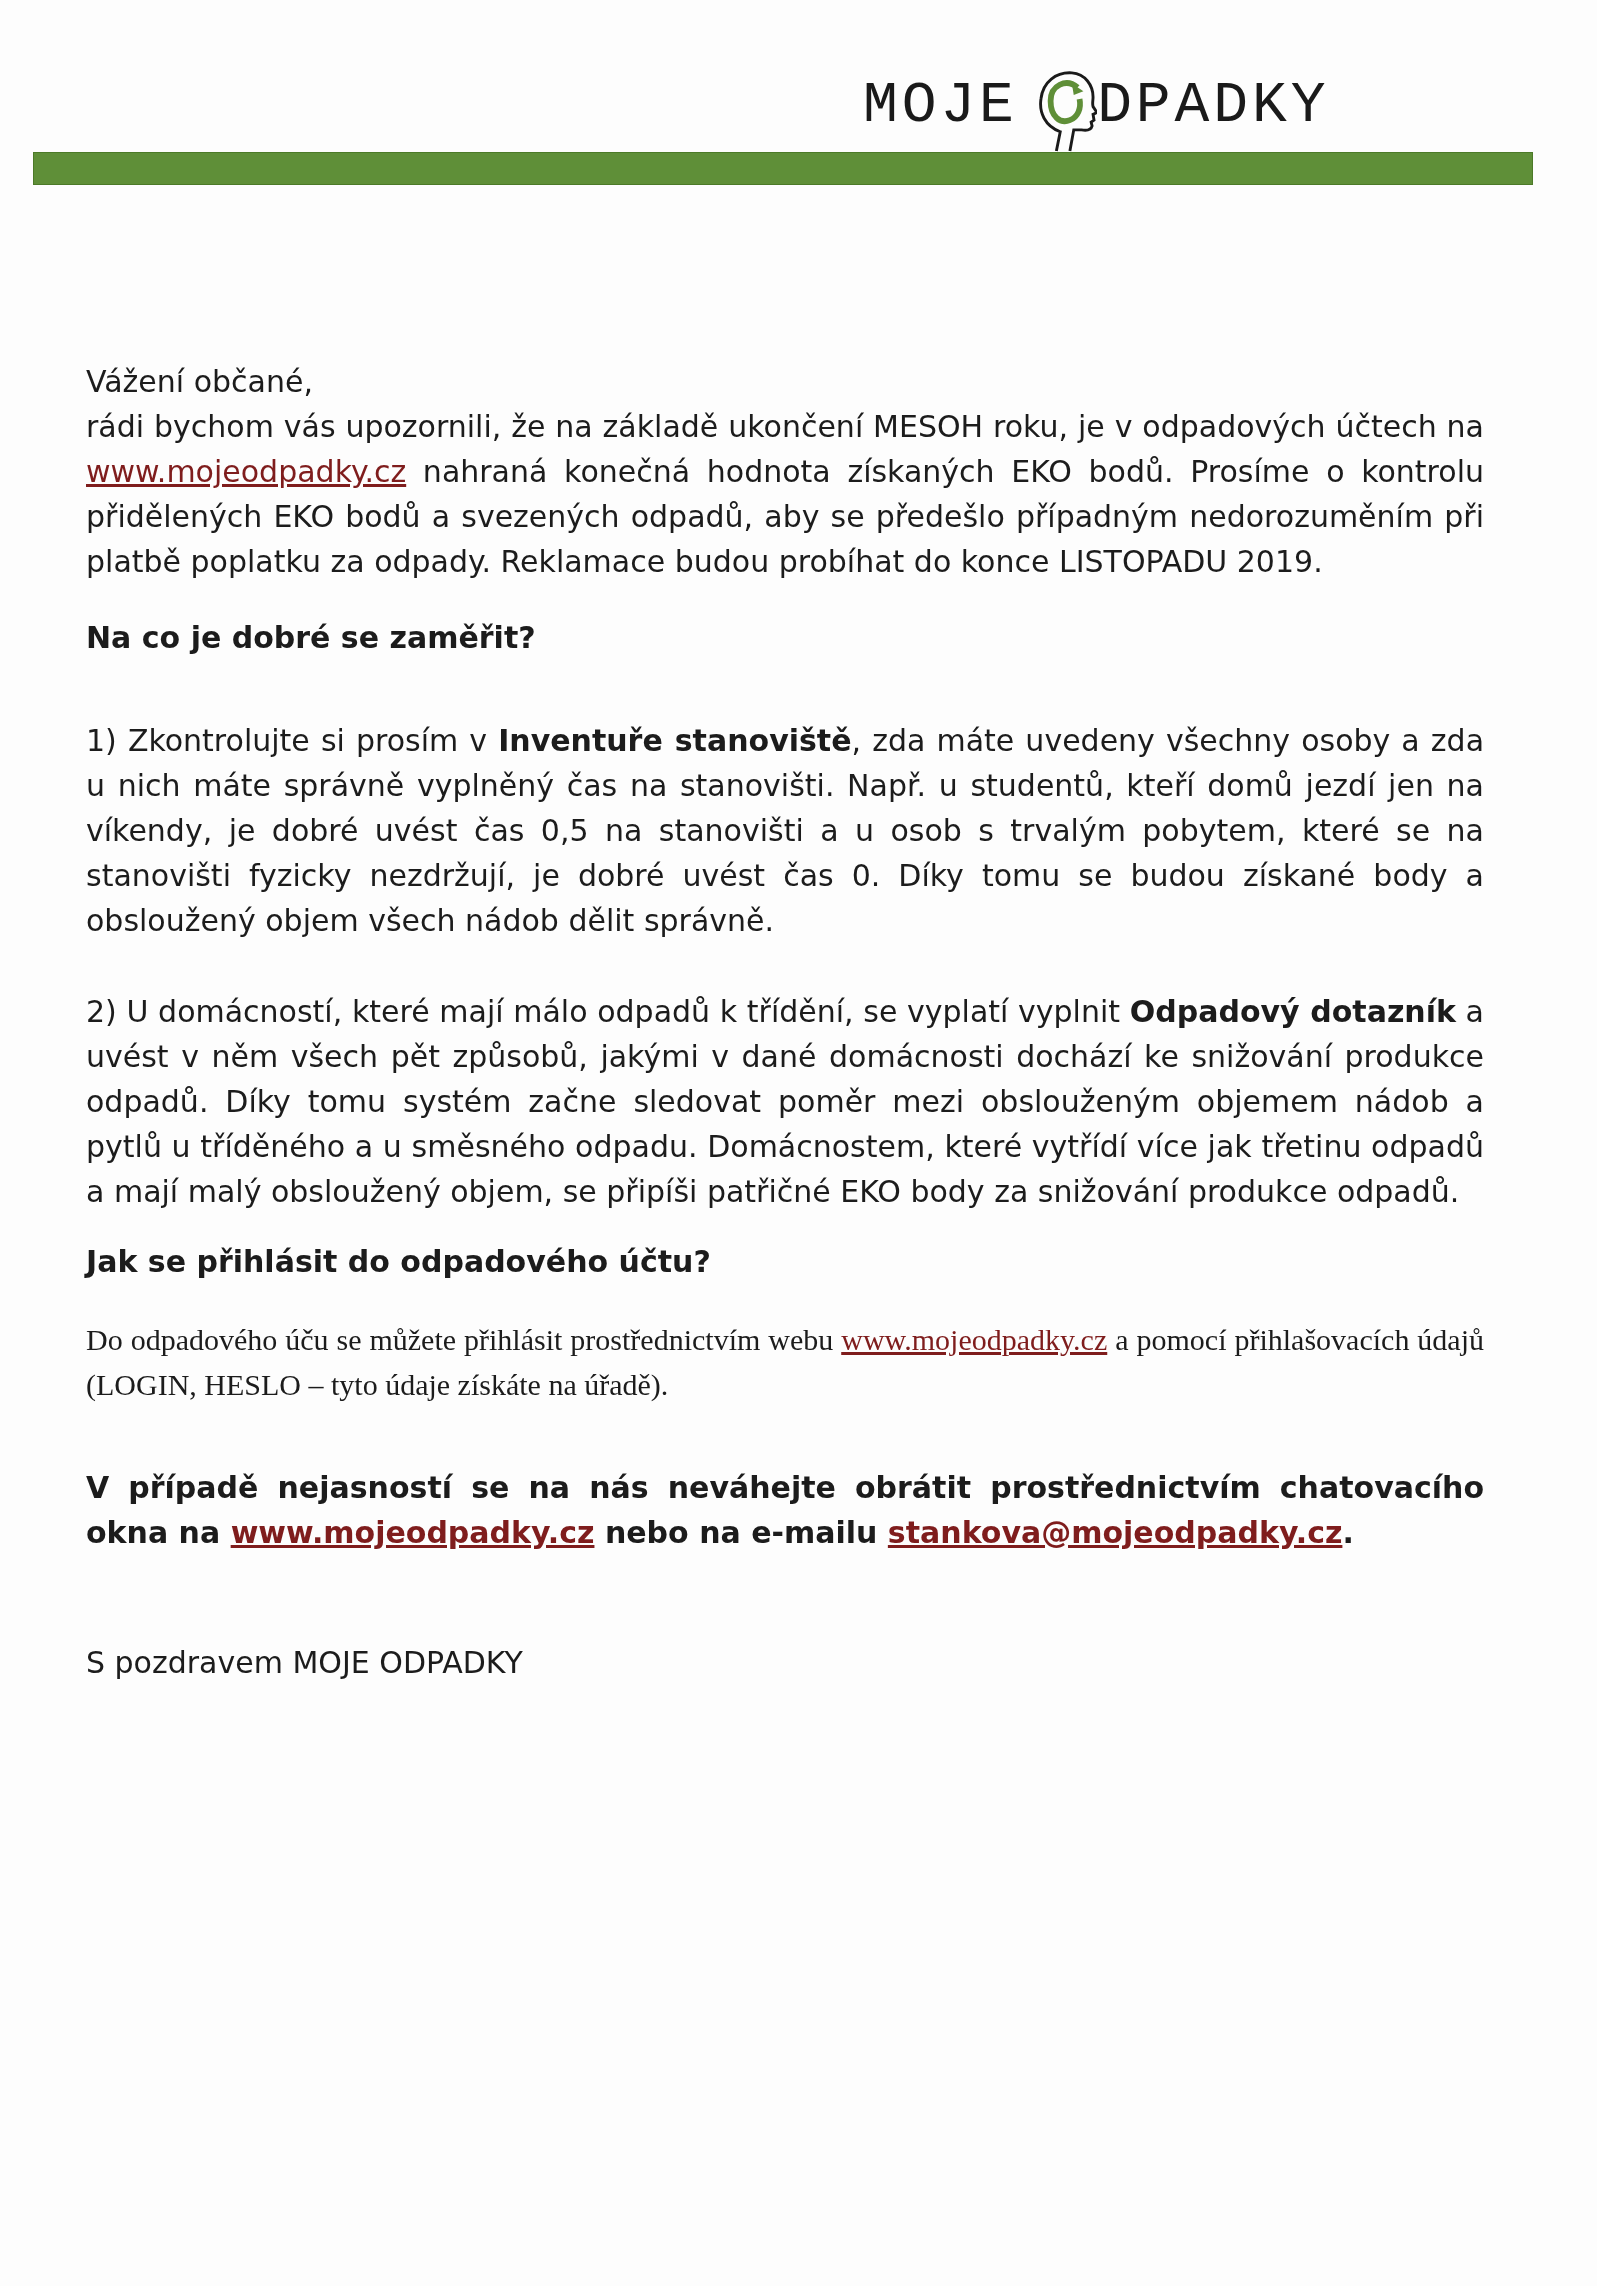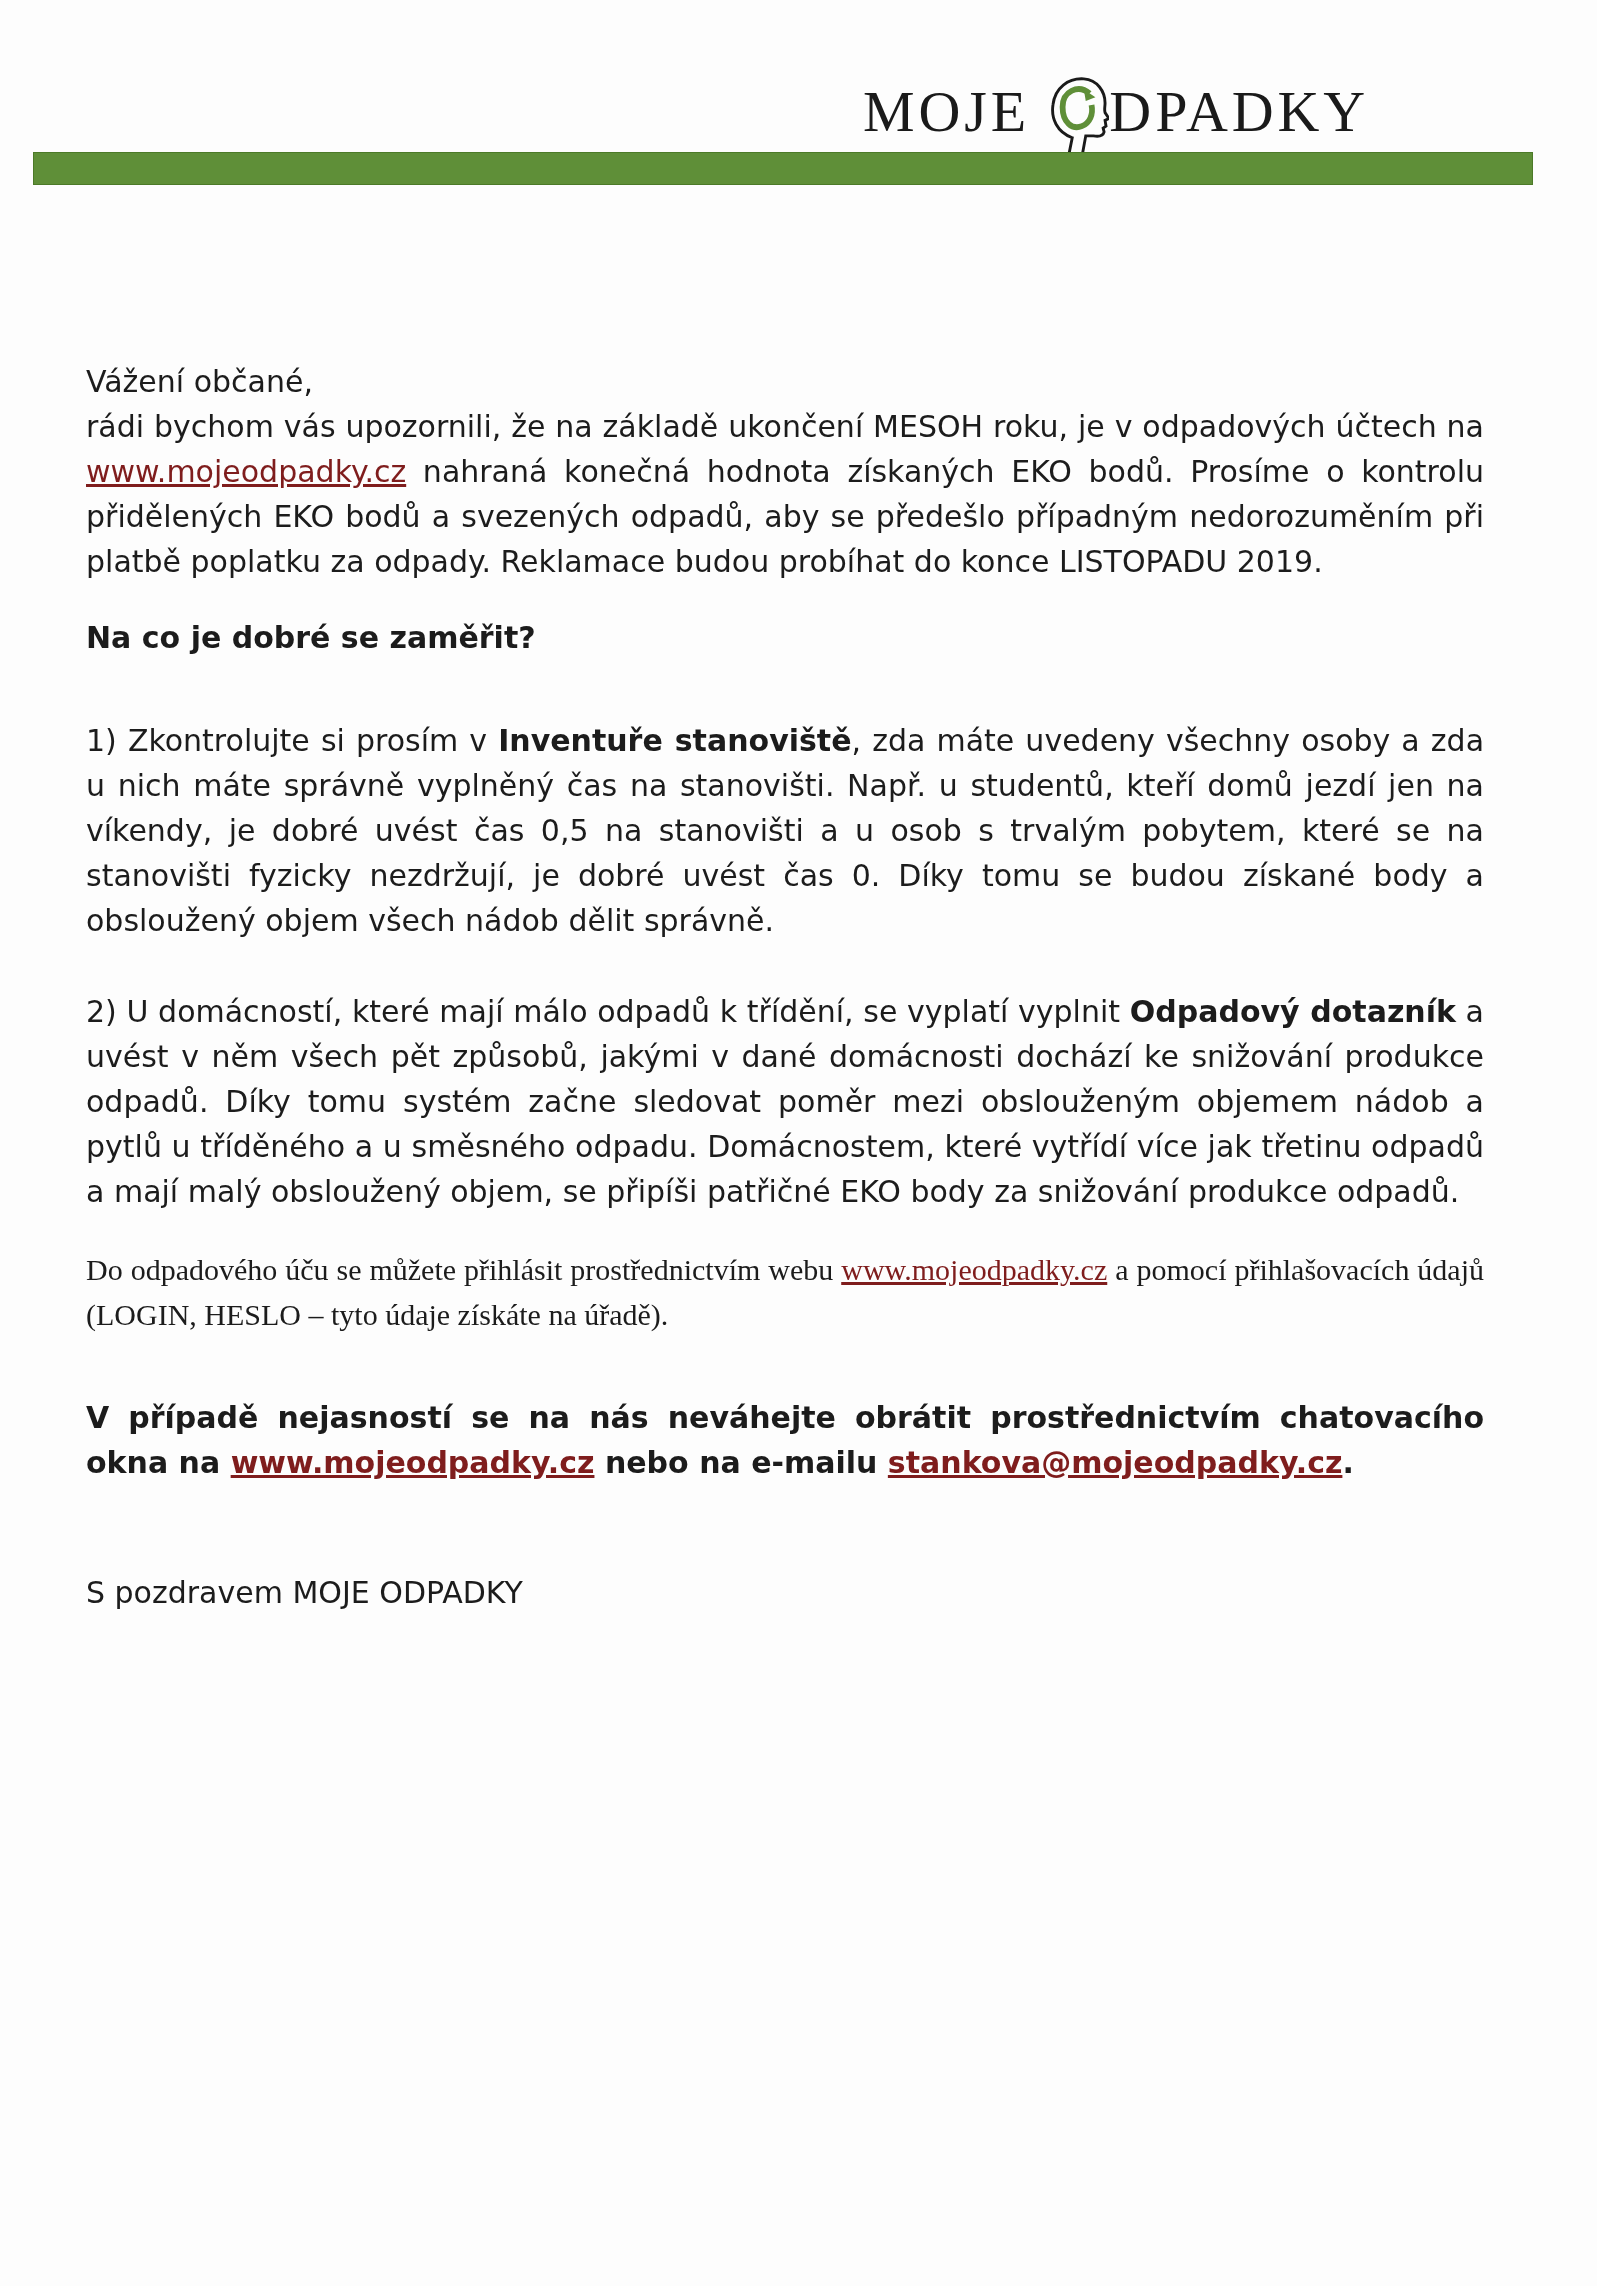--- a/index.html
+++ b/index.html
@@ -11,25 +11,25 @@
       overflow: hidden;
       font-family: "DejaVu Sans", sans-serif;
       color: #1c1c1c;
     }
     .page { position: absolute; left: 0; top: 0; width: 1598px; height: 2286px; }
 
     
     .logo {
       position: absolute;
       left: 863px;
-      top: 72px;
+      top: 66px;
       height: 79px;
       display: flex;
       align-items: center;
-      font-family: Liberation Serif, serif;
+      font-family: Liberation Mono, monospace;
       font-size: 58px;
       letter-spacing: 3.9px;
       color: #1a1a1a;
       white-space: nowrap;
       line-height: 1;
     }
     .logo .word { display: inline-block; }
     .logo .head-icon { display: inline-block; width: 60px; height: 83px; margin: 0 0 0 19.3px; position: relative; top: 5.8px; }
     .green-bar {
       position: absolute;
@@ -96,20 +96,21 @@
     <p class="greeting">Vážení občané,</p>
 
     <p><span>rádi bychom vás upozornili, že na základě ukončení MESOH roku, je v odpadových účtech na </span><a class="link">www.mojeodpadky.cz</a><span> nahraná konečná hodnota získaných EKO bodů. Prosíme o kontrolu přidělených EKO bodů a svezených odpadů, aby se předešlo případným nedorozuměním při platbě poplatku za odpady. Reklamace budou probíhat do konce LISTOPADU 2019.</span></p>
 
     <p class="h2 q1">Na co je dobré se zaměřit?</p>
 
     <p class="item1"><span>1) Zkontrolujte si prosím v </span><b>Inventuře stanoviště</b><span>, zda máte uvedeny všechny osoby a zda u nich máte správně vyplněný čas na stanovišti. Např. u studentů, kteří domů jezdí jen na víkendy, je dobré uvést čas 0,5 na stanovišti a u osob s trvalým pobytem, které se na stanovišti fyzicky nezdržují, je dobré uvést čas 0. Díky tomu se budou získané body a obsloužený objem všech nádob dělit správně.</span></p>
 
     <p class="item2"><span>2) U domácností, které mají málo odpadů k třídění, se vyplatí vyplnit </span><b>Odpadový dotazník</b><span> a uvést v něm všech pět způsobů, jakými v dané domácnosti dochází ke snižování produkce odpadů. Díky tomu systém začne sledovat poměr mezi obslouženým objemem nádob a pytlů u tříděného a u směsného odpadu. Domácnostem, které vytřídí více jak třetinu odpadů a mají malý obsloužený objem, se připíši patřičné EKO body za snižování produkce odpadů.</span></p>
 
+    <p class="h2 q2">Jak se přihlásit do odpadového účtu?</p>
 
     <p class="login"><span>Do odpadového úču se můžete přihlásit prostřednictvím webu </span><a class="link">www.mojeodpadky.cz</a><span> a pomocí přihlašovacích údajů (LOGIN, HESLO – tyto údaje získáte na úřadě).</span></p>
 
     <p class="contact"><span>V případě nejasností se na nás neváhejte obrátit prostřednictvím chatovacího okna na </span><a class="link">www.mojeodpadky.cz</a><span> nebo na e-mailu </span><a class="link">stankova@mojeodpadky.cz</a><span>.</span></p>
 
     <p class="closing">S pozdravem MOJE ODPADKY</p>
   </div>
 </div>
 
 

